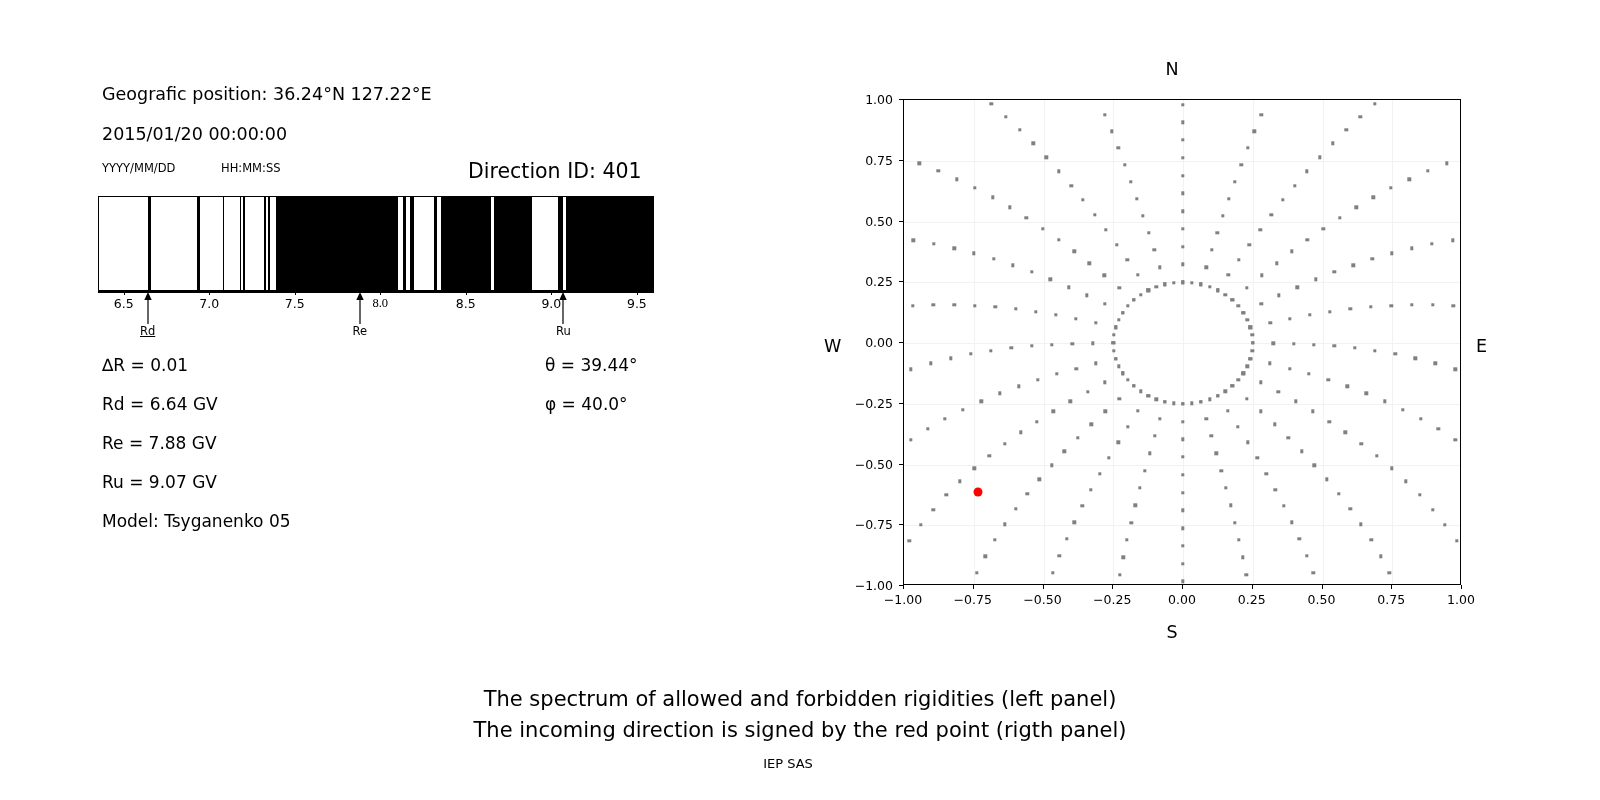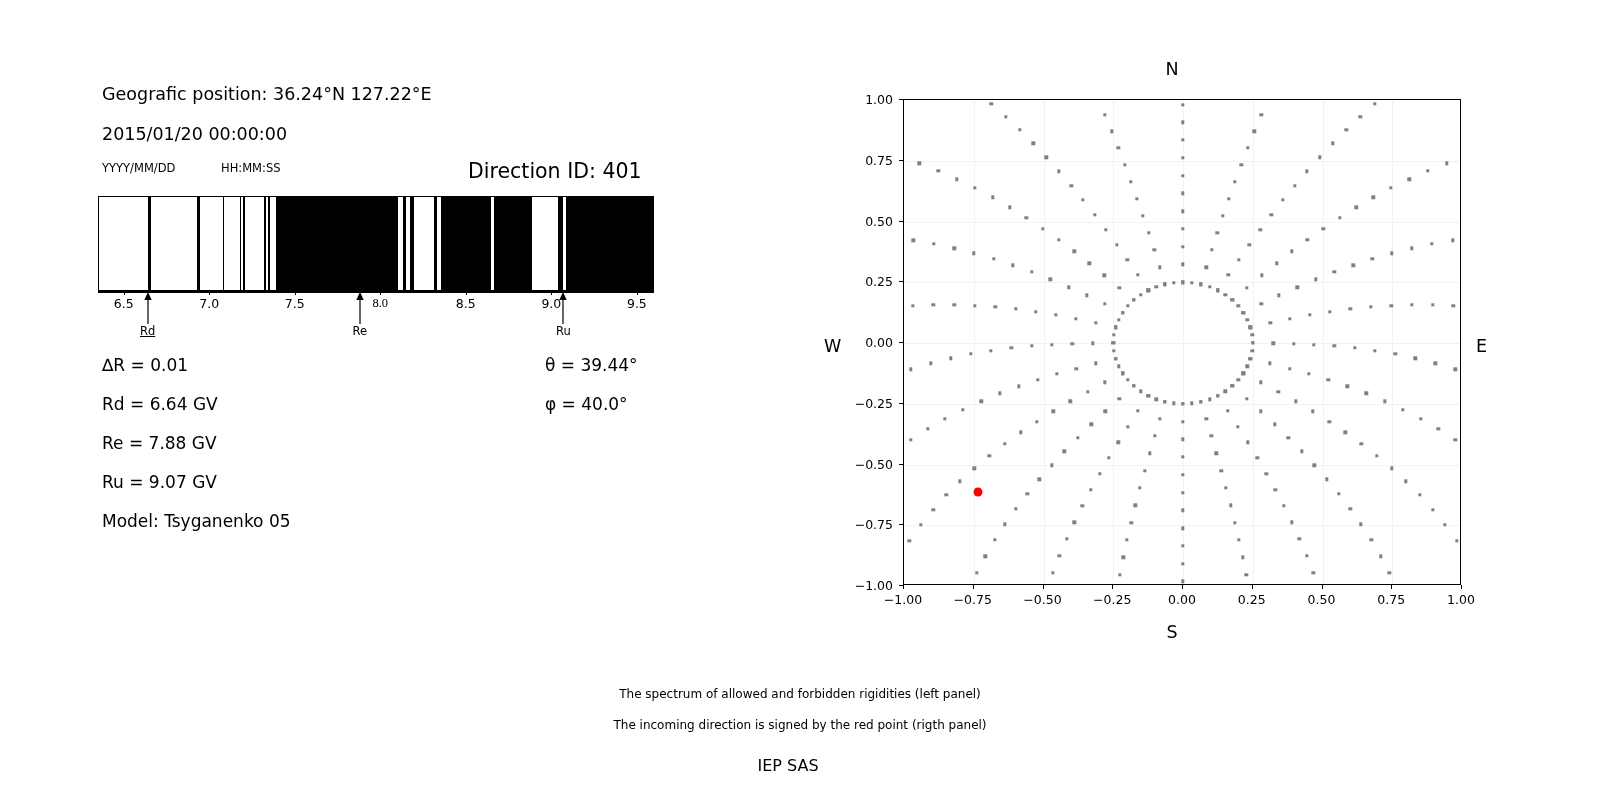--- a/index.html
+++ b/index.html
@@ -182,30 +182,30 @@
   #compass-n { left: 1172px; top: 59px; transform: translateX(-50%); }
   #compass-s { left: 1172px; top: 622px; transform: translateX(-50%); }
   #compass-w { left: 824px; top: 336px; }
   #compass-e { left: 1476px; top: 336px; }
 
   
   .caption {
     position: absolute;
     left: 800px;
     transform: translateX(-50%);
-    font-size: 12px;
+    font-size: 21px;
     white-space: nowrap;
   }
   #caption-line1 { top: 687px; }
   #caption-line2 { top: 718px; }
   #footer-credit {
     position: absolute;
     left: 788px; top: 756px;
     transform: translateX(-50%);
-    font-size: 16px;
+    font-size: 13px;
     white-space: nowrap;
   }
 </style>
 </head>
 <body>
 
 <div class="abs" id="geo-position">Geografic position: 36.24°N 127.22°E</div>
 
 <div class="abs" id="datetime-value">2015/01/20 00:00:00</div>
 

